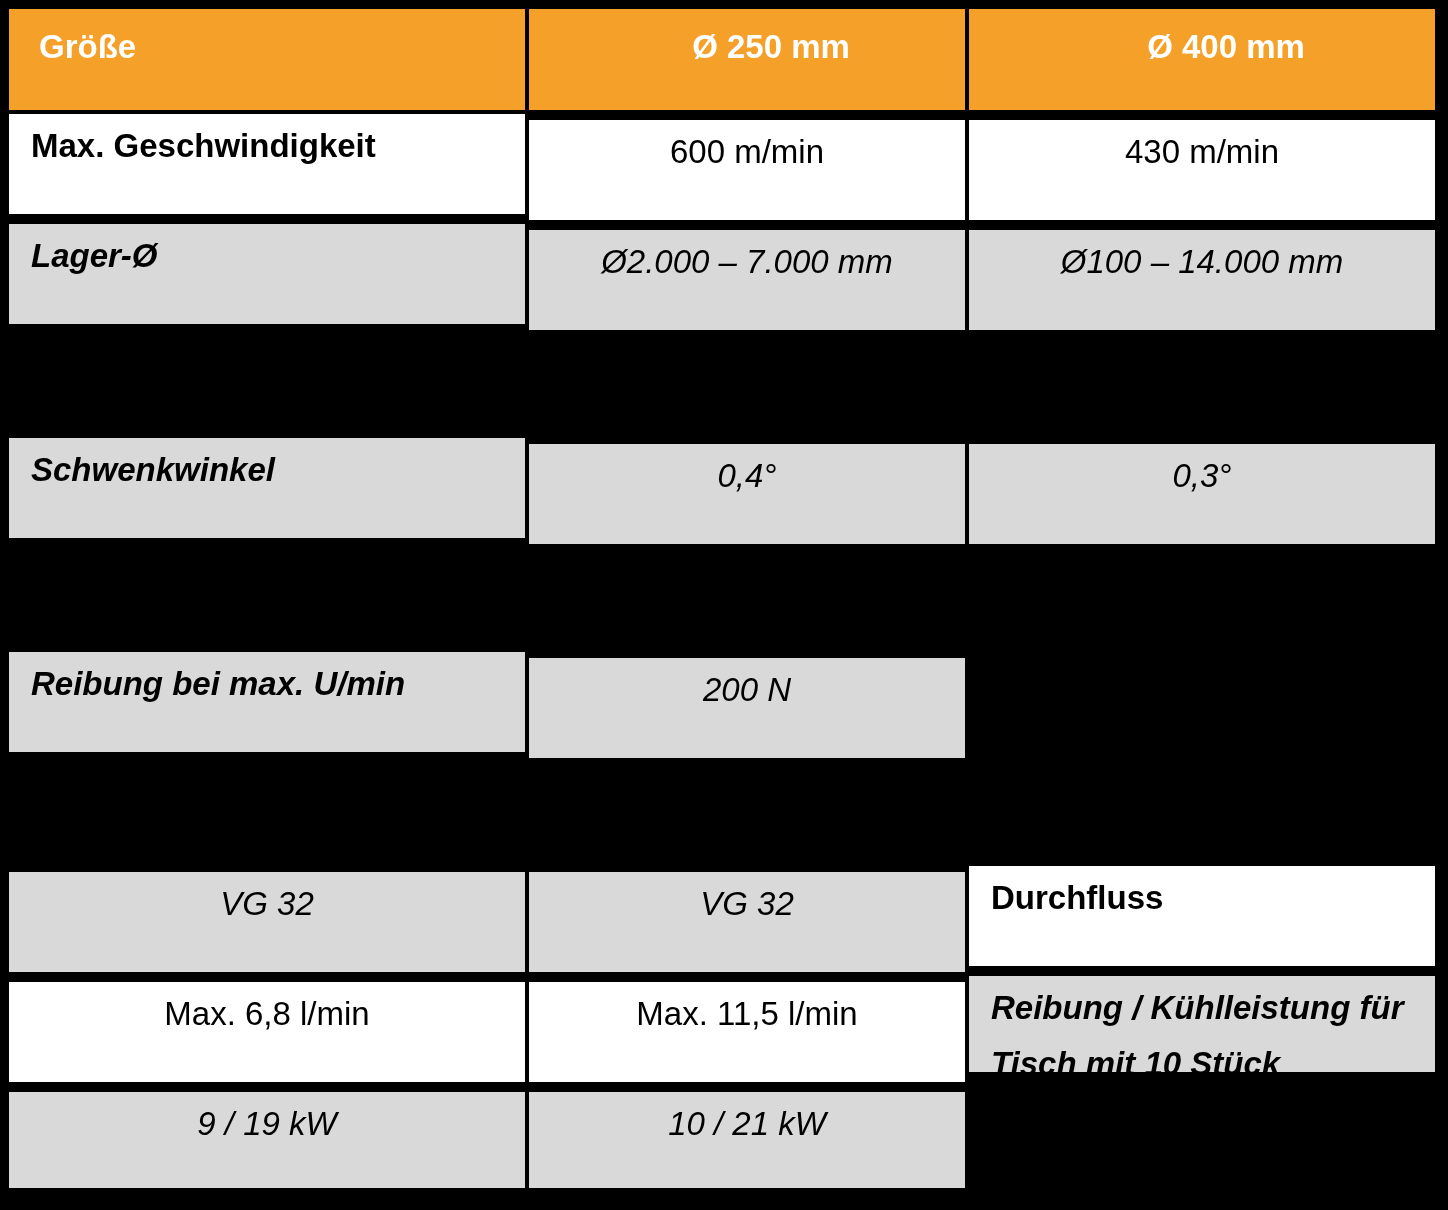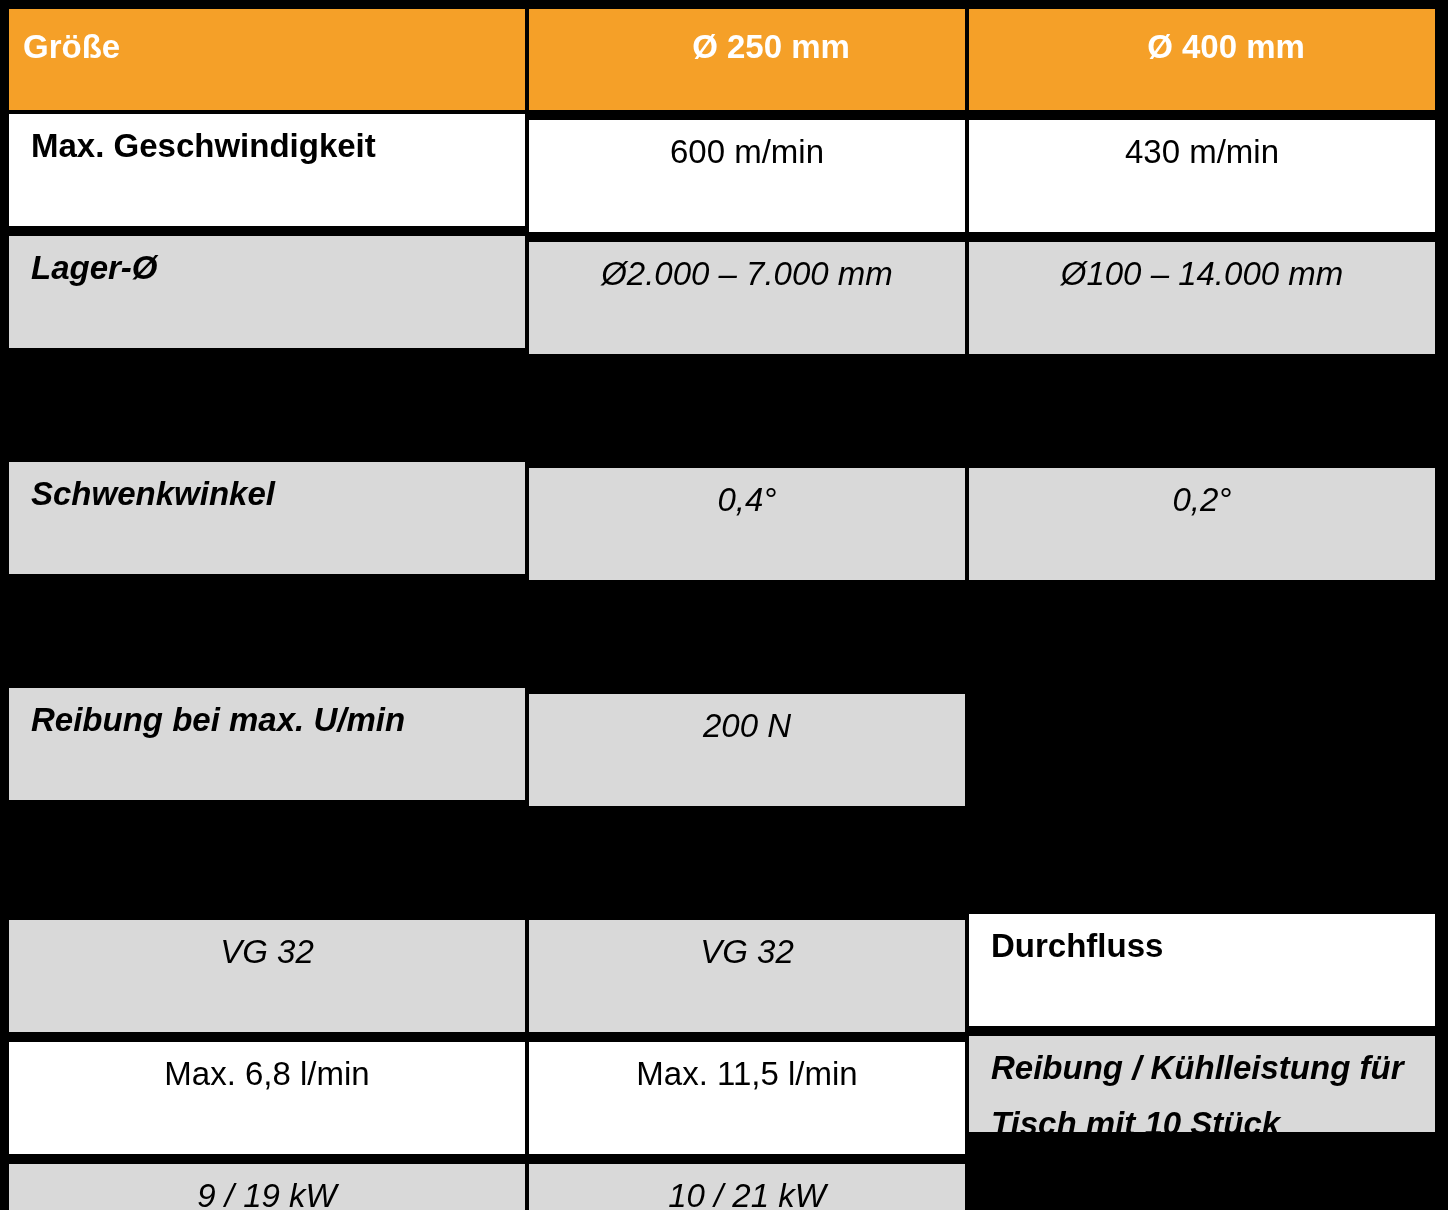--- a/index.html
+++ b/index.html
@@ -30,38 +30,38 @@
   }
   .cell.header {
     background: #F5A028;
     color: #FFFFFF;
     font-weight: bold;
     height: 101px;
     padding-top: 10px;
     padding-left: 48px;
   }
   .cell.header.first {
-    padding-left: 14px;
+    padding-left: 30px;
   }
   .cell.label {
     font-weight: bold;
     text-align: left;
     padding: 4px 14px 0 22px;
   }
   .cell.value {
     text-align: center;
     padding: 4px 6px 0 6px;
     margin-top: 6px;
   }
   .cell.center {
     text-align: center;
   }
   .bg-white { background: #FFFFFF; }
   .bg-gray  { background: #D9D9D9; font-style: italic; }
-  .row-h    { height: 112px; }
+  .row-h    { height: 100px; }
   .row-h-tall { height: 96px; }
   .spacer {
     grid-column: 1 / -1;
     height: 100px;
     background: #000000;
   }
 </style>
 </head>
 <body>
 
@@ -72,21 +72,21 @@
 
 <div class="cell label bg-white row-h">Max. Geschwindigkeit</div>
     <div class="cell value bg-white row-h">600 m/min</div>
     <div class="cell value bg-white row-h">430 m/min</div>
     <div class="cell label bg-gray row-h">Lager-Ø</div>
     <div class="cell value bg-gray row-h">Ø2.000 – 7.000 mm</div>
     <div class="cell value bg-gray row-h">Ø100 – 14.000 mm</div>
     <div class="spacer"></div>
     <div class="cell label bg-gray row-h">Schwenkwinkel</div>
     <div class="cell value bg-gray row-h">0,4°</div>
-    <div class="cell value bg-gray row-h">0,2°</div>
+    <div class="cell value bg-gray row-h">0,3°</div>
     <div class="spacer"></div>
     <div class="cell label bg-gray row-h">Reibung bei max. U/min</div>
     <div class="cell value bg-gray row-h">200 N</div>
     <div class="spacer"></div>
     <div class="cell value bg-gray row-h">VG 32</div>
     <div class="cell value bg-gray row-h">VG 32</div>
     <div class="cell label bg-white row-h">Durchfluss</div>
     <div class="cell value bg-white row-h">Max. 6,8 l/min</div>
     <div class="cell value bg-white row-h">Max. 11,5 l/min</div>
     <div class="cell label bg-gray row-h-tall">Reibung / Kühlleistung für Tisch mit 10 Stück</div>

